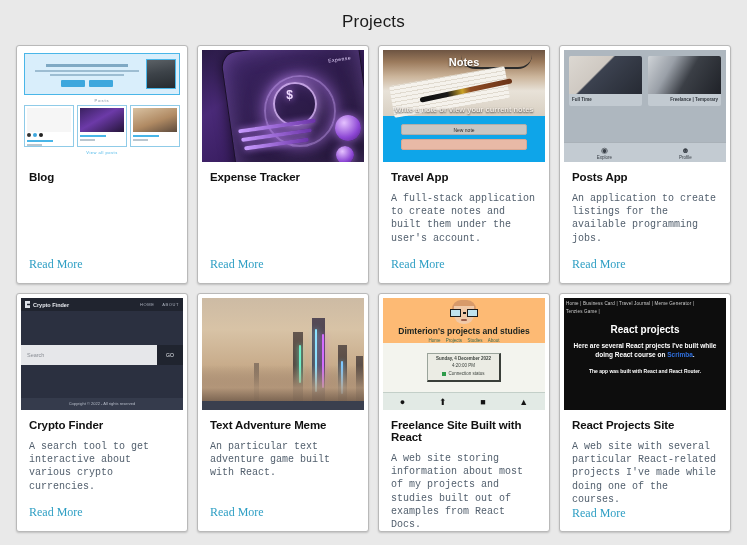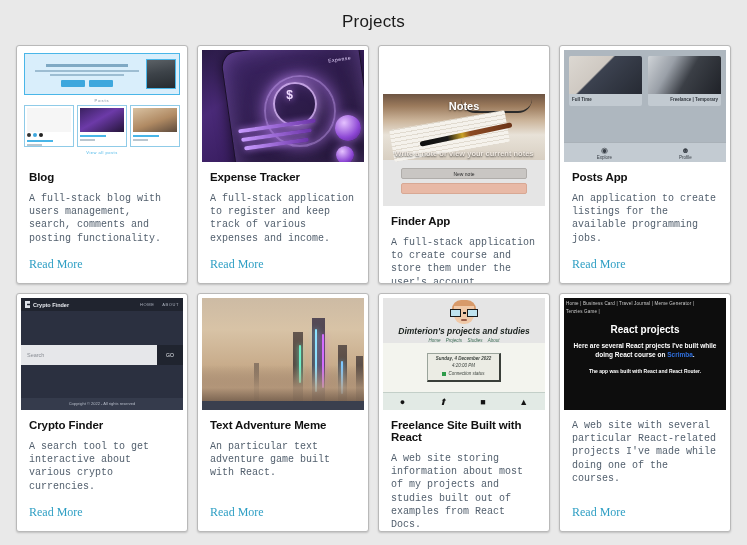--- a/index.html
+++ b/index.html
@@ -97,21 +97,21 @@
     box-shadow:0 0 10px rgba(190,130,250,.8); }
   .exp-ring { position:absolute; left:38%; top:22%; width:72px; height:72px; border-radius:50%;
     border:2px solid rgba(205,160,255,.55); box-shadow:0 0 18px rgba(190,130,250,.7), inset 0 0 18px rgba(190,130,250,.6); }
   .exp-ring2 { position:absolute; left:44%; top:29%; width:44px; height:44px; border-radius:50%;
     border:2px solid rgba(225,190,255,.8); box-shadow:0 0 14px rgba(210,160,255,.9); }
   .exp-s { position:absolute; left:52%; top:34%; color:#f0dcff; font-size:12px; font-weight:bold; text-shadow:0 0 7px #c98cff; }
   .exp-bar { position:absolute; height:4px; border-radius:2px; background:linear-gradient(90deg,#c89cff,#6b33a8); box-shadow:0 0 6px rgba(190,130,250,.8); transform:rotate(-8deg); }
   .exp-label { position:absolute; right:8%; top:5%; color:#e6d4ff; font-size:5px; transform:rotate(-8deg); letter-spacing:.5px; }
 
   
-  .t-notes { background:#e5e5e5; display:flex; flex-direction:column;margin-top:44px; }
+  .t-notes { background:#0ea5e9; display:flex; flex-direction:column; }
   .notes-hero { height:66px; position:relative;
     background:linear-gradient(180deg,#6d5442 0%,#9b7a5c 18%,#cbb49a 40%,#e8e2d8 62%,#d8cfc2 100%); }
   .notes-hero-t { position:absolute; top:6px; width:100%; text-align:center; color:#fff; font-size:11px; font-weight:bold; text-shadow:0 1px 2px rgba(0,0,0,.6); }
   .notes-pen { position:absolute; left:22%; top:58%; width:58%; height:5px; border-radius:3px;
     background:linear-gradient(90deg,#0e0e0e 0%,#1a1a1a 30%,#c9a227 46%,#8c4a23 55%,#6b3418 100%); transform:rotate(-12deg); }
   .notes-book { position:absolute; left:5%; top:40%; width:72%; height:48%;
     background:repeating-linear-gradient(0deg,#f5f2ec 0 3px,#e1dbd0 3px 4px); transform:rotate(-10deg); border-radius:2px; }
   .notes-glass { position:absolute; right:8%; top:2%; width:44%; height:18px;
     border-bottom:2px solid #2b2b2b; border-radius:0 0 14px 14px; }
   .notes-sub { position:absolute; bottom:2px; width:100%; text-align:center; color:#efe8e0; font-size:7.5px; font-weight:bold; text-shadow:0 1px 2px rgba(0,0,0,.7); }
@@ -149,21 +149,21 @@
   .t-tag {
     background:
       linear-gradient(180deg,#cdbba4 0%,#d8c3a6 28%,#c8ac8b 60%,#7d6450 88%,#4b3d33 100%);
   }
   .tag-tower { position:absolute; bottom:8%; background:linear-gradient(180deg,#5a4d47,#3a322e); opacity:.92; }
   .tag-neon { position:absolute; width:2px; border-radius:1px; }
   .tag-fog { position:absolute; left:0; right:0; bottom:6%; height:34%; background:linear-gradient(180deg,rgba(210,185,155,0) 0%,rgba(190,160,130,.75) 60%,rgba(120,98,80,.95) 100%); }
   .tag-base { position:absolute; left:0; right:0; bottom:0; height:8%; background:#3a3f4e; }
 
   
-  .t-port { background:#e5e5e5; display:flex; flex-direction:column; align-items:center;font-style:italic; }
+  .t-port { background:#fdba74; display:flex; flex-direction:column; align-items:center; }
   .po-face { width:30px; height:24px; margin-top:2px; position:relative; }
   .po-hair { position:absolute; top:0; left:3px; right:3px; height:9px; background:#d89a6a; border-radius:10px 10px 0 0; }
   .po-skin { position:absolute; top:6px; left:5px; right:5px; bottom:0; background:#f0c9a8; border-radius:0 0 9px 9px; }
   .po-glasses { position:absolute; top:9px; left:1px; right:1px; height:8px; display:flex; justify-content:space-between; align-items:center; }
   .po-lens { width:11px; height:8px; background:#bfe3ef; border:1.5px solid #1b1b1b; }
   .po-bridge { width:3px; height:1.5px; background:#1b1b1b; }
   .po-mouth { position:absolute; bottom:3px; left:12px; width:6px; height:2px; background:#9c5f4a; border-radius:2px; }
   .po-title { font-size:8.5px; font-weight:bold; color:#1d2421; margin-top:2px; }
   .po-nav { font-size:4.5px; color:#3a6b52; margin-top:2px; }
   .po-nav span { margin:0 2px; text-decoration:underline; }
@@ -225,60 +225,58 @@
         <div class="blog-mini">
           <div class="bm-img" style="background:linear-gradient(160deg,#d9c2a2,#b08a63 55%,#5c4a3c)"></div>
           <div class="bm-t"></div>
           <div class="bm-t2"></div>
         </div>
       </div>
       <div class="blog-foot">View all posts</div>
     </div>
     <div class="body">
       <div class="title">Blog</div>
-      <div class="desc">A full-stack blog with users management, search, comments and posting functionality.</div>
       <a class="readmore" href="#">Read More</a>
     </div>
   </div>
 
   <div class="card">
     <div class="thumb t-exp">
       <div class="exp-phone"></div>
       <div class="exp-ring"></div>
       <div class="exp-ring2"></div>
       <div class="exp-s">$</div>
       <div class="exp-label">Expense</div>
       <div class="exp-bar" style="left:22%; top:66%; width:48%;"></div>
       <div class="exp-bar" style="left:24%; top:74%; width:44%;"></div>
       <div class="exp-bar" style="left:26%; top:82%; width:40%;"></div>
       <div class="exp-coin" style="right:2%; top:58%;"></div>
       <div class="exp-coin" style="right:6%; top:86%; width:18px; height:18px;"></div>
     </div>
     <div class="body">
       <div class="title">Expense Tracker</div>
-      <div class="desc">A full-stack application to register and keep track of various expenses and income.</div>
       <a class="readmore" href="#">Read More</a>
     </div>
   </div>
 
   <div class="card">
     <div class="thumb t-notes">
       <div class="notes-hero">
         <div class="notes-glass"></div>
         <div class="notes-book"></div>
         <div class="notes-pen"></div>
         <div class="notes-hero-t">Notes</div>
         <div class="notes-sub">Write a note or view your current notes</div>
       </div>
       <div class="notes-btn">New note</div>
       <div class="notes-btn2"></div>
     </div>
     <div class="body">
-      <div class="title">Finder App</div>
-      <div class="desc">A full-stack application to create course and store them under the user's account.</div>
+      <div class="title">Travel App</div>
+      <div class="desc">A full-stack application to create notes and built them under the user's account.</div>
       <a class="readmore" href="#">Read More</a>
     </div>
   </div>
 
   <div class="card">
     <div class="thumb t-posts">
       <div class="posts-row">
         <div class="posts-card">
           <div class="pc-img pc-img-a"></div>
           <div class="pc-lbl">Full Time</div>
@@ -400,18 +398,19 @@
     <div class="thumb t-react">
       <div class="rj-nav">
         <div>Home  |  Business Card  |  Travel Journal  |  Meme Generator  |</div>
         <div>Tenzies Game  |</div>
       </div>
       <div class="rj-title">React projects</div>
       <div class="rj-sub"><span>Here are several React projects I've built while doing React course on </span><span class="rj-link">Scrimba</span><span>.</span></div>
       <div class="rj-note">The app was built with React and React Router.</div>
     </div>
     <div class="body">
+      <div class="title">React Projects Site</div>
       <div class="desc">A web site with several particular React-related projects I've made while doing one of the courses.</div>
       <a class="readmore" href="#">Read More</a>
     </div>
   </div>
 
 </div>
 
 </body></html>

